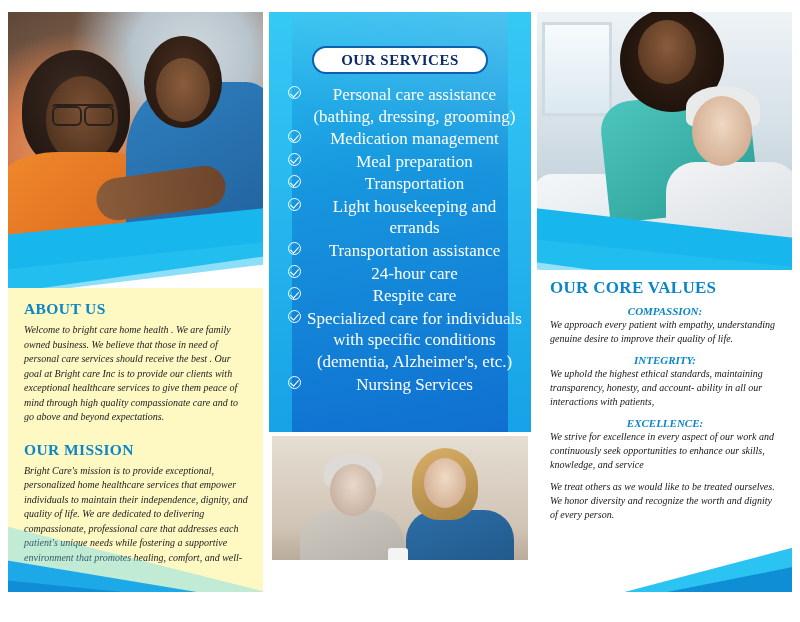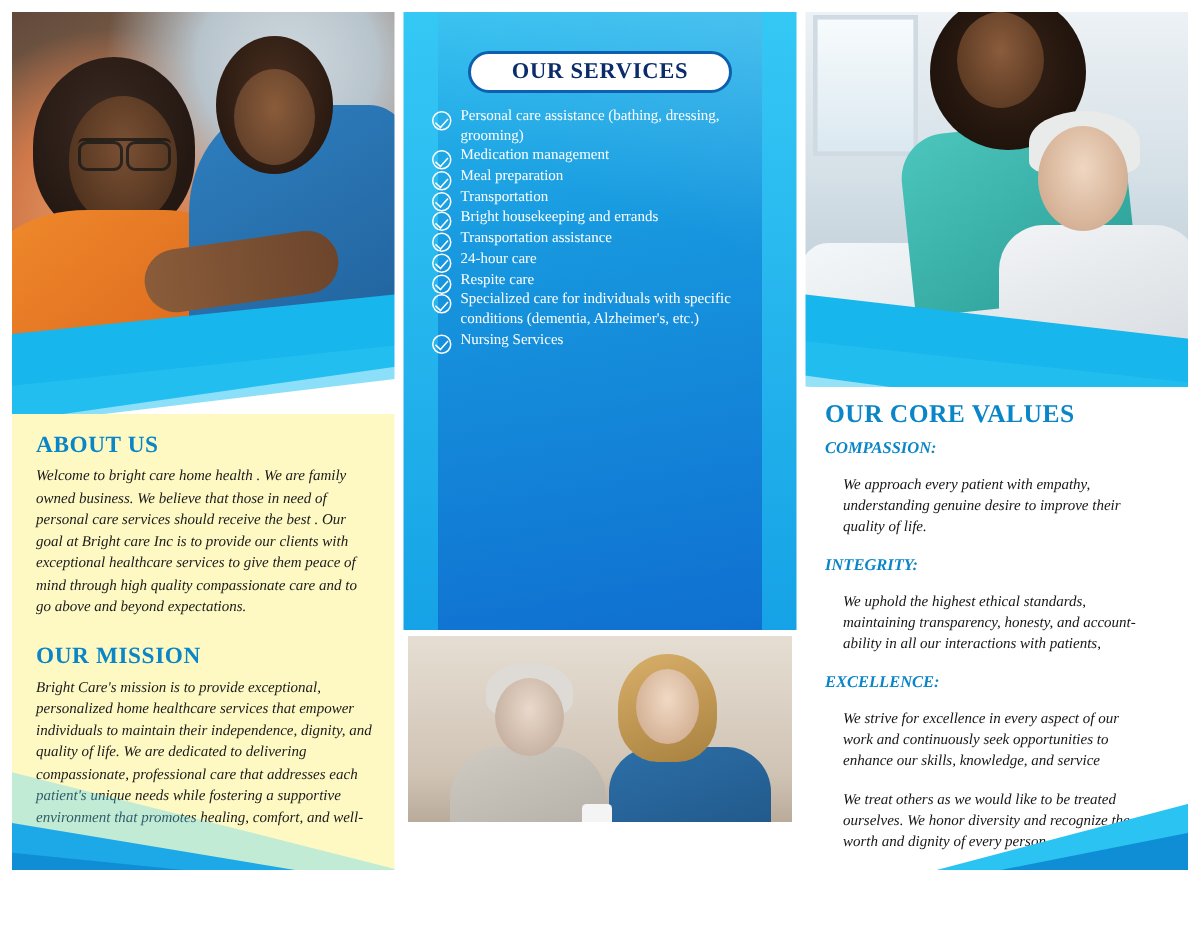--- a/index.html
+++ b/index.html
@@ -13,21 +13,21 @@
   .brochure {
     position: relative;
     width: 800px; height: 622px;
     background: #ffffff;
     overflow: hidden;
   }
 
   
   .panel {
     position: absolute;
-    top: 0; height: 580px;
+    top: 12px; height: 580px;
     overflow: hidden;
   }
   .panel-left   { left: 0px;   width: 266px; }
   .panel-mid    { left: 266px; width: 268px; }
   .panel-right  { left: 534px; width: 266px; }
 
   
   .gutter {
     position: absolute; top:0; height:622px; width:6px;
     background:#ffffff; z-index: 40;
@@ -194,25 +194,26 @@
   .services-list {
     position: relative;
     margin: 10px 0 0 0;
     padding: 0 12px 0 22px;
     list-style: none;
     z-index: 6;
   }
   .services-list li {
     position: relative;
     font-family: "Liberation Serif", serif;
-    font-size: 10px;
+    font-size: 17px;
     line-height: 1.27;
     color: #ffffff;
     padding-left: 19px;
     margin-bottom: 1px;
+    text-align: center;
   }
   .services-list li .tick {
     position:absolute; left:0; top: 2px;
     width: 13px; height: 13px;
     border: 1.6px solid #ffffff;
     border-radius: 50%;
     display: block;
   }
   .services-list li .tick:after {
     content:"";
@@ -347,28 +348,29 @@
     margin: 4px 0 7px 0;
   }
   .value-block { margin-bottom: 8px; }
   .value-name {
     font-family: "Liberation Serif", serif;
     font-style: italic;
     font-weight: bold;
     color: #0a86c8;
     font-size: 11px;
     margin: 0 0 1px 0;
+    text-align: center;
   }
   .value-text {
     font-family: "Liberation Serif", serif;
     font-style: italic;
     font-size: 10px;
     line-height: 1.4;
     color: #161616;
-    margin: 12px;
+    margin: 0;
   }
 
   
   .right-corner {
     position:absolute; right:0; bottom:0; width: 266px; height: 70px;
     background:#2bc4f2;
     clip-path: polygon(100% 34%, 100% 100%, 34% 100%);
     z-index: 12;
   }
   .right-corner2 {
@@ -434,21 +436,21 @@
 
     <div class="services-badge">
       <span>OUR SERVICES</span>
     </div>
 
     <ul class="services-list">
       <li><span class="tick"></span><span>Personal care assistance (bathing, dressing, grooming)</span></li>
       <li><span class="tick"></span><span>Medication management</span></li>
       <li><span class="tick"></span><span>Meal preparation</span></li>
       <li><span class="tick"></span><span>Transportation</span></li>
-      <li><span class="tick"></span><span>Bright housekeeping and errands</span></li>
+      <li><span class="tick"></span><span>Light housekeeping and errands</span></li>
       <li><span class="tick"></span><span>Transportation assistance</span></li>
       <li><span class="tick"></span><span>24-hour care</span></li>
       <li><span class="tick"></span><span>Respite care</span></li>
       <li><span class="tick"></span><span>Specialized care for individuals with specific conditions (dementia, Alzheimer's, etc.)</span></li>
       <li><span class="tick"></span><span>Nursing Services</span></li>
     </ul>
 
     <div class="mid-photo">
       <div class="mp-wall"></div>
       <div class="mp-eld-body"></div>

